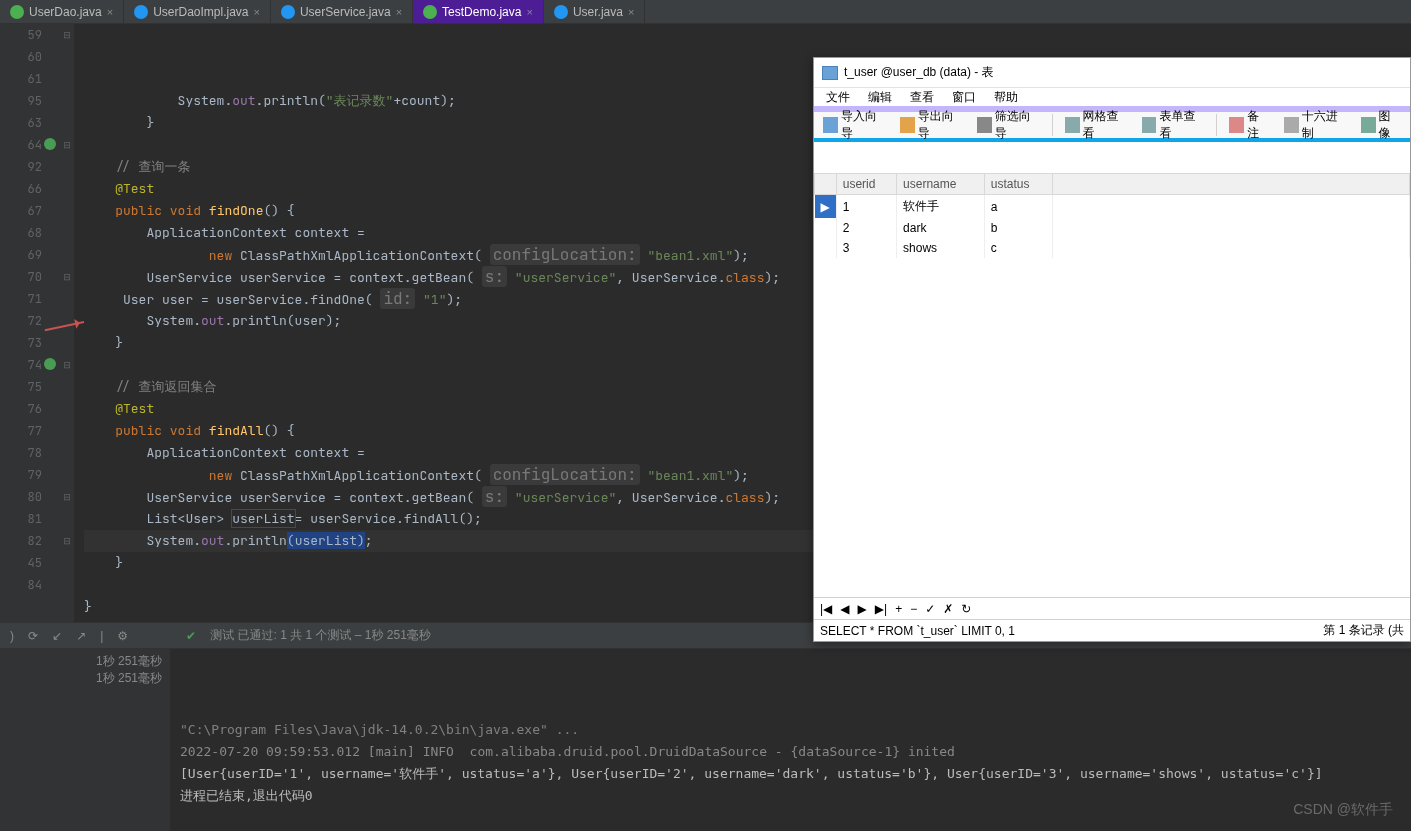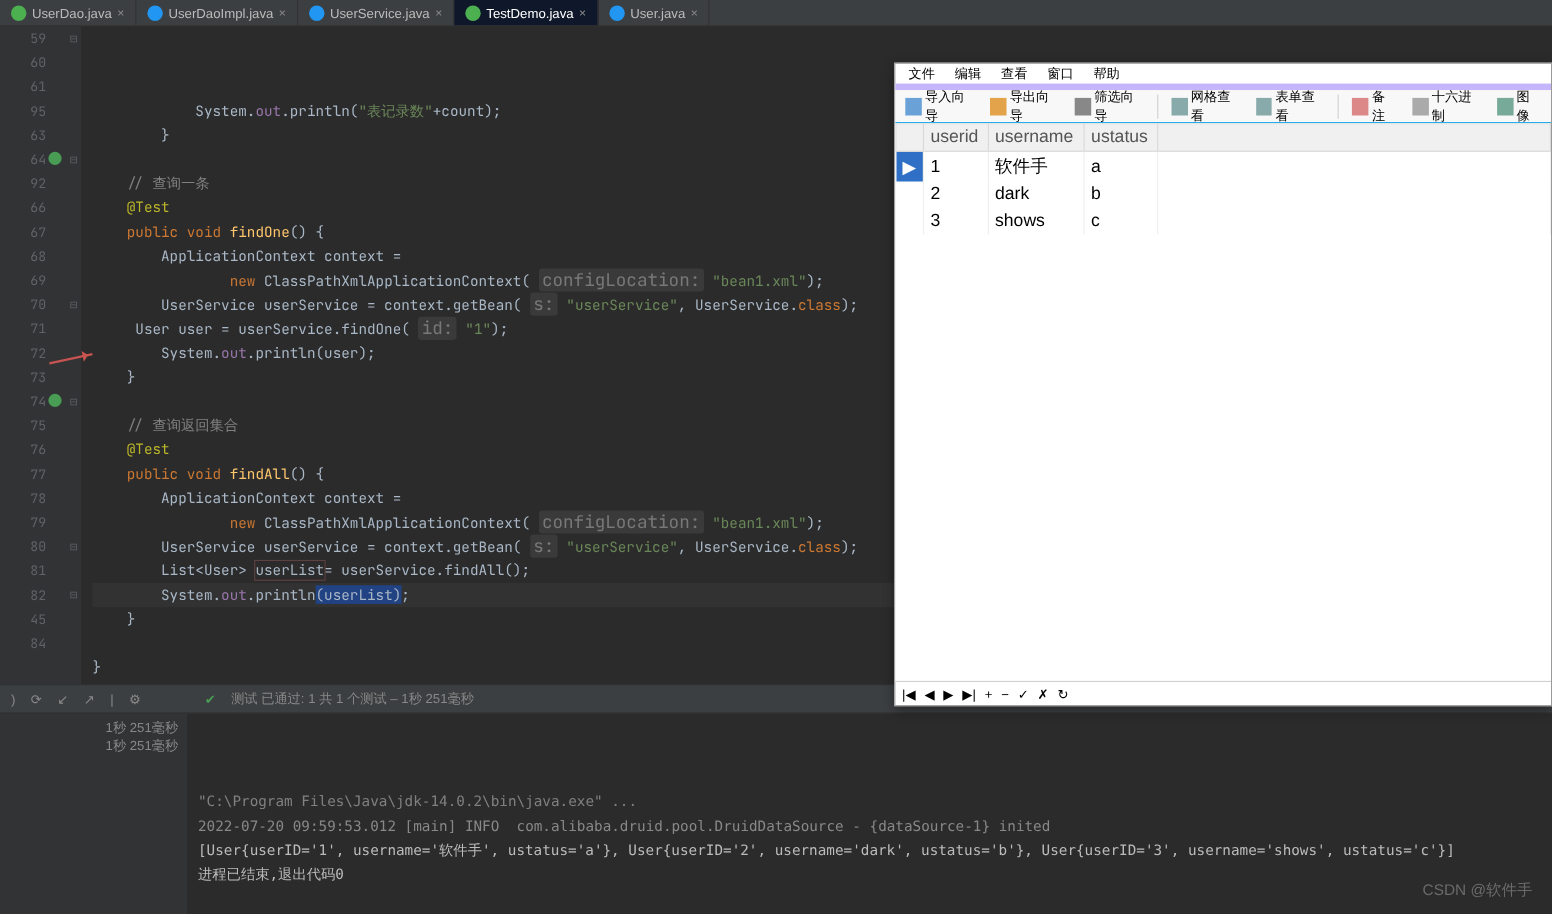--- a/index.html
+++ b/index.html
@@ -19,21 +19,21 @@
   border-bottom: 1px solid #323232;
 }
 .tab {
   display: flex;
   align-items: center;
   padding: 0 10px;
   border-right: 1px solid #323232;
   color: #bbb;
   gap: 5px;
 }
-.tab.active { background: #0f172a; color: #fff; }
+.tab.active { background: #4c1d95; color: #fff; }
 .tab-icon { width: 14px; height: 14px; border-radius: 50%; display: inline-block; }
 .tab-close { color: #888; font-size: 11px; }
 .editor-area { display: flex; height: 598px; }
 .gutter {
   width: 60px;
   background: #313335;
   font-family: "JetBrains Mono", Consolas, monospace;
   font-size: 12px;
   color: #606366;
   text-align: right;
@@ -94,26 +94,26 @@
   box-shadow: 0 3px 10px rgba(0,0,0,0.4);
   color: #000;
   display:flex; flex-direction:column;
 }
 .db-title {
   height: 30px; display:flex; align-items:center; padding: 0 8px; gap:6px;
   background: #fff; border-bottom: 1px solid #e3e3e3;
 }
 .db-title-icon { width:16px; height:14px; background:#6aa2d8; border:1px solid #4a82b8; }
 .db-menu { height:24px; display:flex; align-items:center; gap:18px; padding:0 12px; border-bottom:6px solid #c4b5fd; }
-.db-toolbar { height:30px; display:flex; align-items:center; gap:4px; padding:0 4px; border-bottom:1px solid #0ea5e9; background:#f8f8f8; }
+.db-toolbar { height:30px; display:flex; align-items:center; gap:4px; padding:0 4px; border-bottom:4px solid #0ea5e9; background:#f8f8f8; }
 .db-tbtn { display:flex; align-items:center; gap:3px; padding:2px 5px; }
 .db-tbtn-icon { width:16px; height:16px; display:inline-block; }
 .db-sep { width:1px; height:22px; background:#d0d0d0; margin:0 3px; }
 .db-grid { flex:1; overflow:auto; background:#fff; }
-.db-grid table { border-collapse: collapse; width:100%; font-size:16px; }
+.db-grid table { border-collapse: collapse; width:100%; font-size:12px;margin-top:31px; }
 .db-grid th { background:#f0f0f0; border:1px solid #d8d8d8; text-align:left; padding:3px 6px; font-weight:normal; color:#555; }
 .db-grid td { border-right:1px solid #eee; padding:3px 6px; }
 .db-grid tr.sel td:first-child { background:#2f6fc5; color:#fff; }
 .rowptr { width:12px; text-align:center; color:#444; }
 .db-nav { height:22px; border-top:1px solid #d0d0d0; display:flex; align-items:center; padding:0 6px; gap:8px; }
 .db-status { height:22px; border-top:1px solid #d0d0d0; display:flex; align-items:center; justify-content:space-between; padding:0 6px; }
 
 .tool-bar {
   height: 26px; background:#3c3f41; border-top:1px solid #323232;
   display:flex; align-items:center; gap:14px; padding:0 10px;
@@ -223,20 +223,24 @@
       <div class="fold-mark">⊟</div>
       <div class="fold-mark"></div>
       <div class="fold-mark"></div>
     </div>
   <div class="code" id="code">
     <div class="arrow" style="left:-30px; top:297px; transform:rotate(-12deg)"></div>
   <div class="code-line">            System.<span class="fld">out</span>.println(<span class="s">"表记录数"</span>+count);</div><div class="code-line">        }</div><div class="code-line"></div><div class="code-line">    <span class="c">// 查询一条</span></div><div class="code-line">    <span class="ann">@Test</span></div><div class="code-line">    <span class="k">public void</span> <span class="f">findOne</span>() {</div><div class="code-line">        ApplicationContext context =</div><div class="code-line">                <span class="k">new</span> ClassPathXmlApplicationContext( <span class="hint">configLocation:</span> <span class="s">"bean1.xml"</span>);</div><div class="code-line">        UserService userService = context.getBean( <span class="hint">s:</span> <span class="s">"userService"</span>, UserService.<span class="k">class</span>);</div><div class="code-line">     User user = userService.findOne( <span class="hint">id:</span> <span class="s">"1"</span>);</div><div class="code-line">        System.<span class="fld">out</span>.println(user);</div><div class="code-line">    }</div><div class="code-line"></div><div class="code-line">    <span class="c">// 查询返回集合</span></div><div class="code-line">    <span class="ann">@Test</span></div><div class="code-line">    <span class="k">public void</span> <span class="f">findAll</span>() {</div><div class="code-line">        ApplicationContext context =</div><div class="code-line">                <span class="k">new</span> ClassPathXmlApplicationContext( <span class="hint">configLocation:</span> <span class="s">"bean1.xml"</span>);</div><div class="code-line">        UserService userService = context.getBean( <span class="hint">s:</span> <span class="s">"userService"</span>, UserService.<span class="k">class</span>);</div><div class="code-line">        List&lt;User&gt; <span class="redbox">userList</span>= userService.findAll();</div><div class="code-line hl">        System.<span class="fld">out</span>.println<span style="background:#214283">(userList)</span>;</div><div class="code-line">    }</div><div class="code-line"></div><div class="code-line">}</div><div class="code-line"></div><div class="code-line"></div></div>
 </div>
 
 <div class="db-window">
+  <div class="db-title">
+    <span class="db-title-icon"></span>
+    <span>t_user @user_db (data) - 表</span>
+  </div>
   <div class="db-menu">
     <span>文件</span>
     <span>编辑</span>
     <span>查看</span>
     <span>窗口</span>
     <span>帮助</span>
   </div>
   <div class="db-toolbar">
     <span class="db-tbtn">
         <span class="db-tbtn-icon" style="background:#6aa2d8"></span>
@@ -313,20 +317,24 @@
       <span>|◀</span>
       <span>◀</span>
       <span>▶</span>
       <span>▶|</span>
       <span>+</span>
       <span>−</span>
       <span>✓</span>
       <span>✗</span>
       <span>↻</span>
     </div>
+  <div class="db-status">
+    <span>SELECT * FROM `t_user` LIMIT 0, 1</span>
+    <span>第 1 条记录 (共</span>
+  </div>
 </div>
 
 <div class="tool-bar">
   <span>)</span>
   <span>⟳</span>
   <span>↙</span>
   <span>↗</span>
   <span>|</span>
   <span>⚙</span>
   <span style="width:30px"></span>

